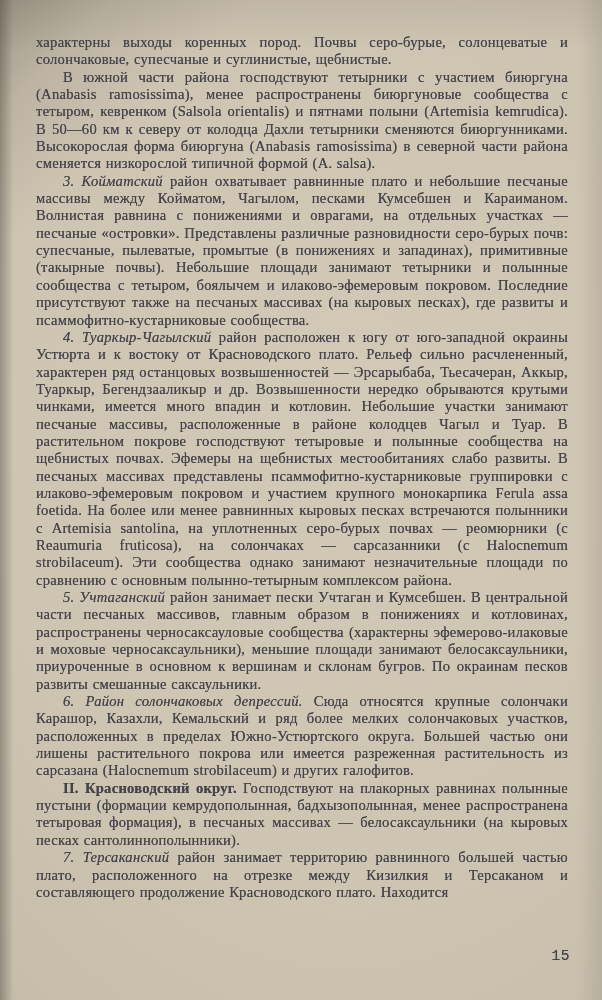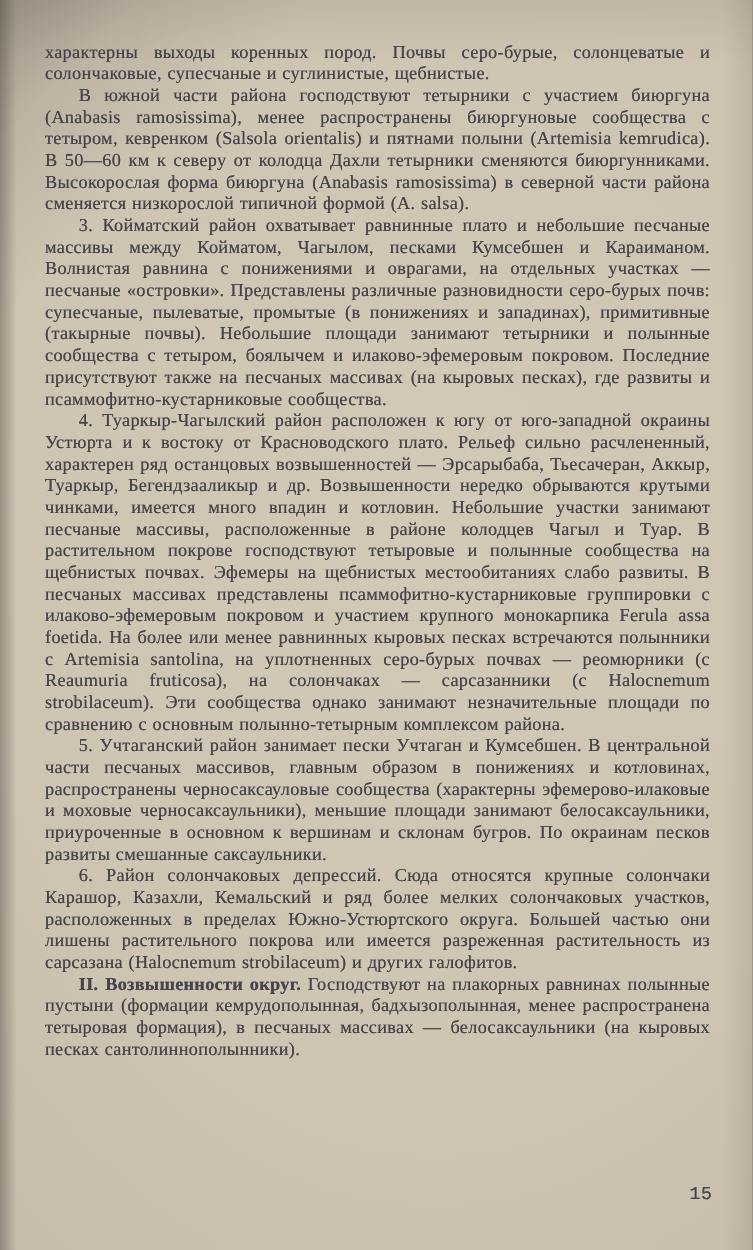--- a/index.html
+++ b/index.html
@@ -41,21 +41,21 @@
     letter-spacing: 0.25px;
     word-spacing: 0.6px;
     text-shadow: 0 0 0.5px rgba(69,68,76,0.85);
   }
   .para {
     margin: 0;
     padding: 0;
   }
   .para.indent { text-indent: 27px; }
   .run-normal { font-style: normal; font-weight: normal; }
-  .run-italic { font-weight: normal; }
+  .run-italic { font-style: italic; font-weight: normal; }
   .run-bold   { font-style: normal; font-weight: bold; }
   .page-number {
     position: absolute;
     right: 32px;
     bottom: 36px;
     color: #45444c;
     font-size: 14.5px;
     letter-spacing: 0.5px;
     text-shadow: 0 0 0.5px rgba(69,68,76,0.85);
     font-family: Liberation Mono, monospace;
@@ -65,16 +65,17 @@
 <body>
 
 <div class="page">
   <div class="text-block">
       <p class="para"><span class="run-normal">характерны выходы коренных пород. Почвы серо-бурые, солонцеватые и солончаковые, супесчаные и суглинистые, щебнистые.</span></p>
       <p class="para indent"><span class="run-normal">В южной части района господствуют тетырники с участием биюргуна (Anabasis ramosissima), менее распространены биюргуновые сообщества с тетыром, кевренком (Salsola orientalis) и пятнами полыни (Artemisia kemrudica). В 50—60 км к северу от колодца Дахли тетырники сменяются биюргунниками. Высокорослая форма биюргуна (Anabasis ramosissima) в северной части района сменяется низкорослой типичной формой (A. salsa).</span></p>
       <p class="para indent"><span class="run-italic">3. Койматский</span><span class="run-normal"> район охватывает равнинные плато и небольшие песчаные массивы между Койматом, Чагылом, песками Кумсебшен и Караиманом. Волнистая равнина с понижениями и оврагами, на отдельных участках — песчаные «островки». Представлены различные разновидности серо-бурых почв: супесчаные, пылеватые, промытые (в понижениях и западинах), примитивные (такырные почвы). Небольшие площади занимают тетырники и полынные сообщества с тетыром, боялычем и илаково-эфемеровым покровом. Последние присутствуют также на песчаных массивах (на кыровых песках), где развиты и псаммофитно-кустарниковые сообщества.</span></p>
       <p class="para indent"><span class="run-italic">4. Туаркыр-Чагылский</span><span class="run-normal"> район расположен к югу от юго-западной окраины Устюрта и к востоку от Красноводского плато. Рельеф сильно расчлененный, характерен ряд останцовых возвышенностей — Эрсарыбаба, Тьесачеран, Аккыр, Туаркыр, Бегендзааликыр и др. Возвышенности нередко обрываются крутыми чинками, имеется много впадин и котловин. Небольшие участки занимают песчаные массивы, расположенные в районе колодцев Чагыл и Туар. В растительном покрове господствуют тетыровые и полынные сообщества на щебнистых почвах. Эфемеры на щебнистых местообитаниях слабо развиты. В песчаных массивах представлены псаммофитно-кустарниковые группировки с илаково-эфемеровым покровом и участием крупного монокарпика Ferula assa foetida. На более или менее равнинных кыровых песках встречаются полынники с Artemisia santolina, на уплотненных серо-бурых почвах — реомюрники (с Reaumuria fruticosa), на солончаках — сарсазанники (с Halocnemum strobilaceum). Эти сообщества однако занимают незначительные площади по сравнению с основным полынно-тетырным комплексом района.</span></p>
       <p class="para indent"><span class="run-italic">5. Учтаганский</span><span class="run-normal"> район занимает пески Учтаган и Кумсебшен. В центральной части песчаных массивов, главным образом в понижениях и котловинах, распространены черносаксауловые сообщества (характерны эфемерово-илаковые и моховые черносаксаульники), меньшие площади занимают белосаксаульники, приуроченные в основном к вершинам и склонам бугров. По окраинам песков развиты смешанные саксаульники.</span></p>
       <p class="para indent"><span class="run-italic">6. Район солончаковых депрессий.</span><span class="run-normal"> Сюда относятся крупные солончаки Карашор, Казахли, Кемальский и ряд более мелких солончаковых участков, расположенных в пределах Южно-Устюртского округа. Большей частью они лишены растительного покрова или имеется разреженная растительность из сарсазана (Halocnemum strobilaceum) и других галофитов.</span></p>
-      <p class="para indent"><span class="run-bold">II. Возвышенности округ.</span><span class="run-normal"> Господствуют на плакорных равнинах полынные пустыни (формации кемрудополынная, бадхызополынная, менее распространена тетыровая формация), в песчаных массивах — белосаксаульники (на кыровых песках сантолиннополынники).</span></p>
+      <p class="para indent"><span class="run-bold">II. Красноводский округ.</span><span class="run-normal"> Господствуют на плакорных равнинах полынные пустыни (формации кемрудополынная, бадхызополынная, менее распространена тетыровая формация), в песчаных массивах — белосаксаульники (на кыровых песках сантолиннополынники).</span></p>
+      <p class="para indent"><span class="run-italic">7. Терсаканский</span><span class="run-normal"> район занимает территорию равнинного большей частью плато, расположенного на отрезке между Кизилкия и Терсаканом и составляющего продолжение Красноводского плато. Находится</span></p>
     </div>
   <div class="page-number">15</div>
 </div>
 
 </body></html>

